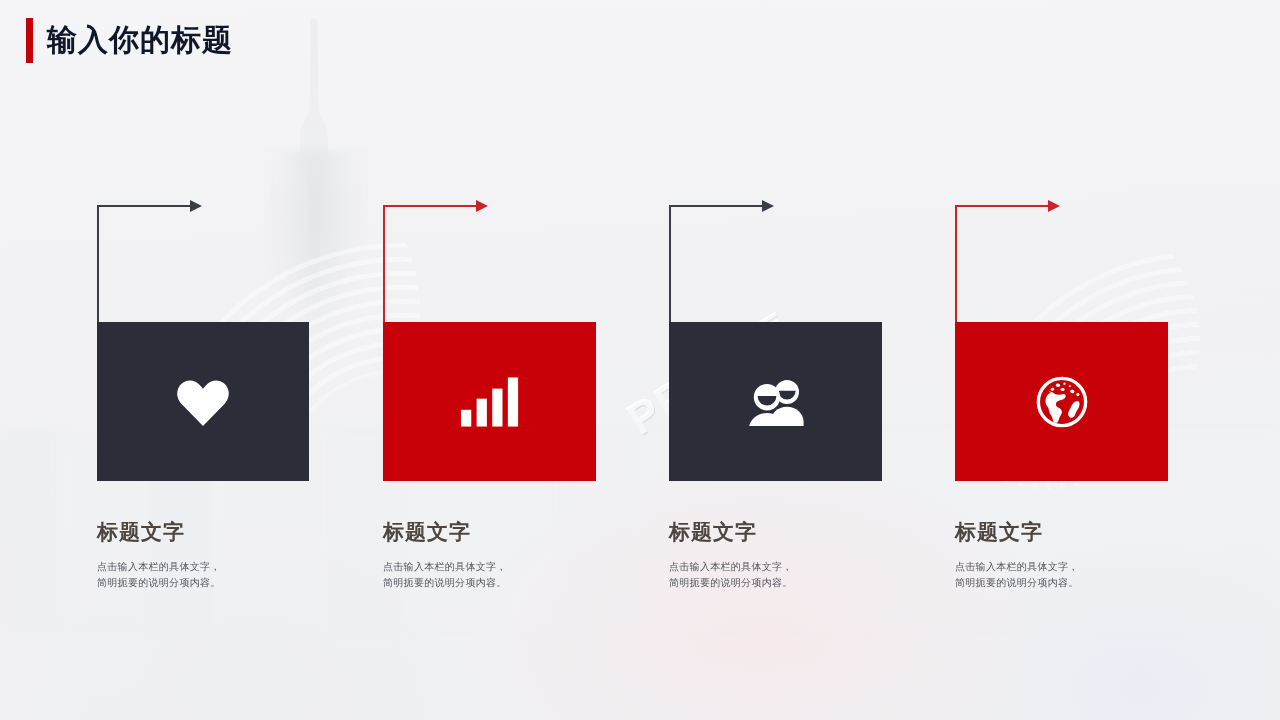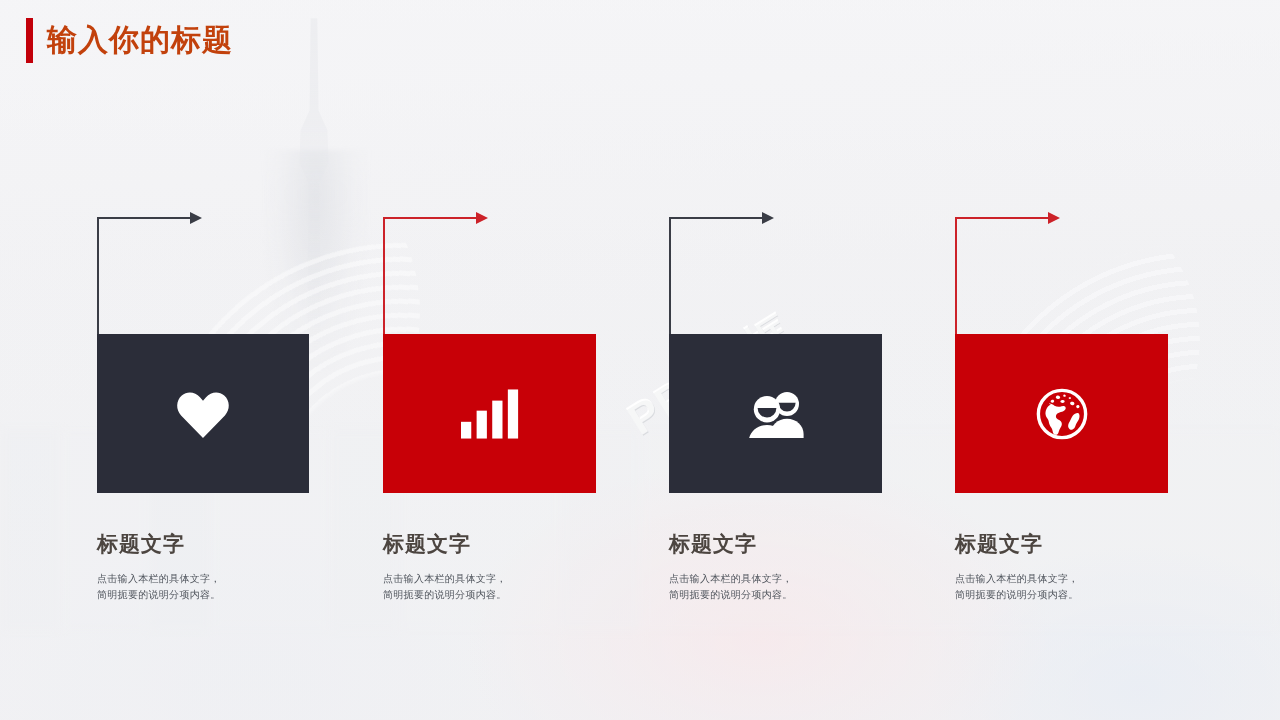--- a/index.html
+++ b/index.html
@@ -88,25 +88,25 @@
     color:rgba(255,255,255,.72);
     text-shadow:0 1px 0 rgba(205,207,212,.65), 0 -1px 0 rgba(255,255,255,.9);
     white-space:nowrap; pointer-events:none; user-select:none;
   }
 
   
   .header { position:absolute; left:26px; top:18px; display:flex; align-items:center; gap:14px; }
   .header-accent { width:7px; height:45px; background:#c2000a; }
   .header-title {
     font-family:Liberation Sans, sans-serif;
-    font-size:30px; font-weight:700; color:#c2410c; letter-spacing:1px;
-  }
-
-  
-  .cols { position:absolute; left:0; top:12px; width:1280px; height:592px;text-decoration:underline; }
+    font-size:30px; font-weight:700; color:#0f172a; letter-spacing:1px;
+  }
+
+  
+  .cols { position:absolute; left:0; top:0; width:1280px; height:592px;text-decoration:underline; }
   .col { position:absolute; top:0; width:288px; height:720px; }
 
   
   .arrow { position:absolute; left:0; top:205px; width:220px; height:120px; }
   .arrow-v { position:absolute; left:0; top:0; width:1.6px; height:119px; }
   .arrow-h { position:absolute; left:0; top:0; height:1.6px; width:100px; }
   .arrow-head {
     position:absolute; left:93px; top:-5.5px;
     width:0; height:0;
     border-top:6px solid transparent;

